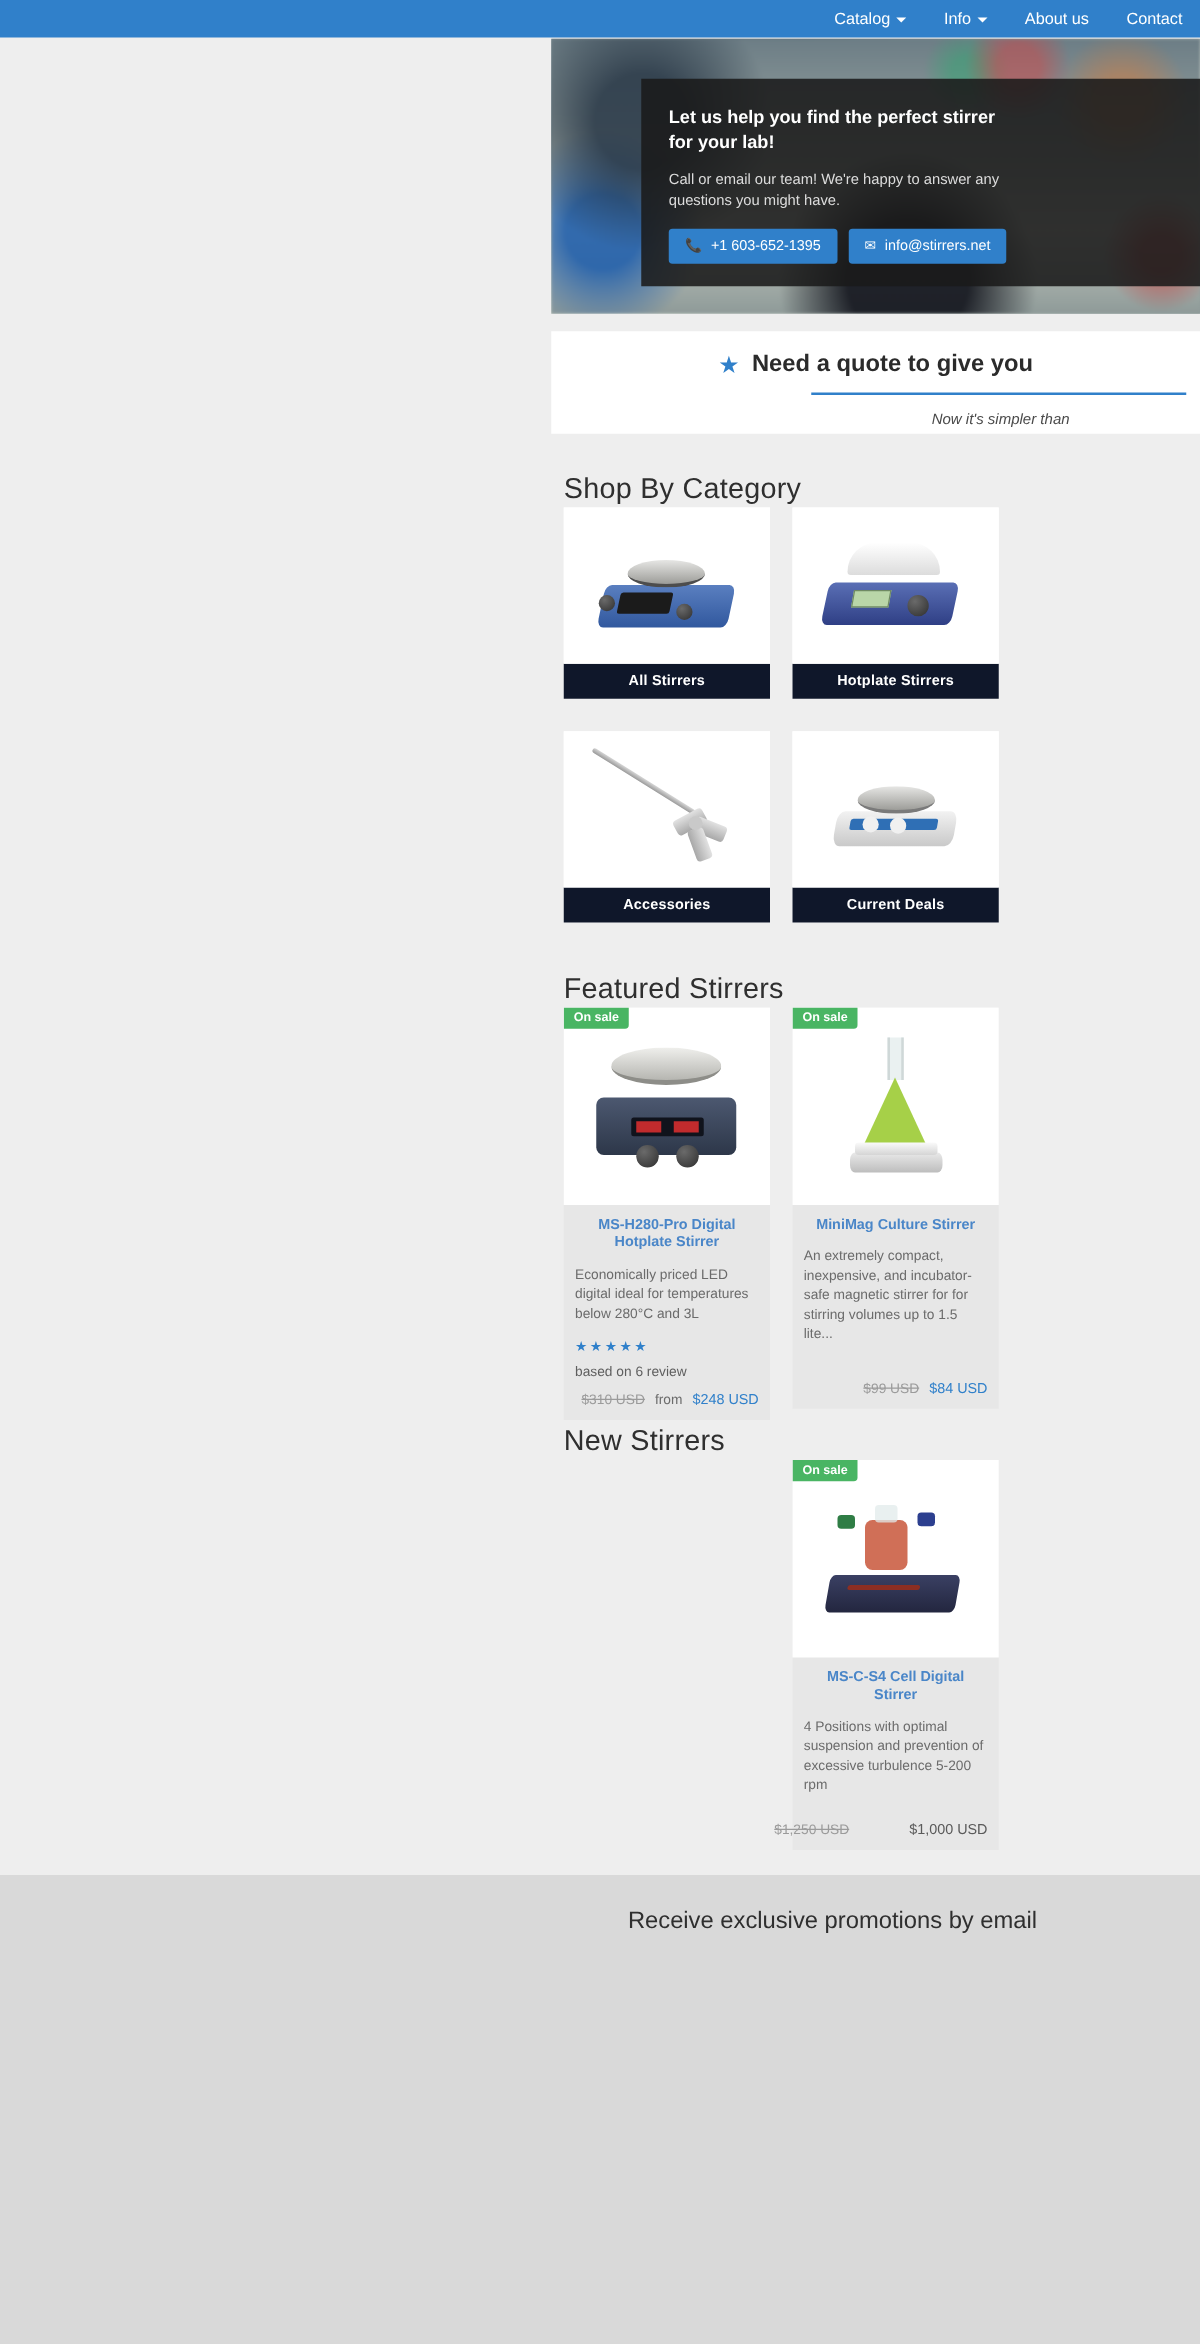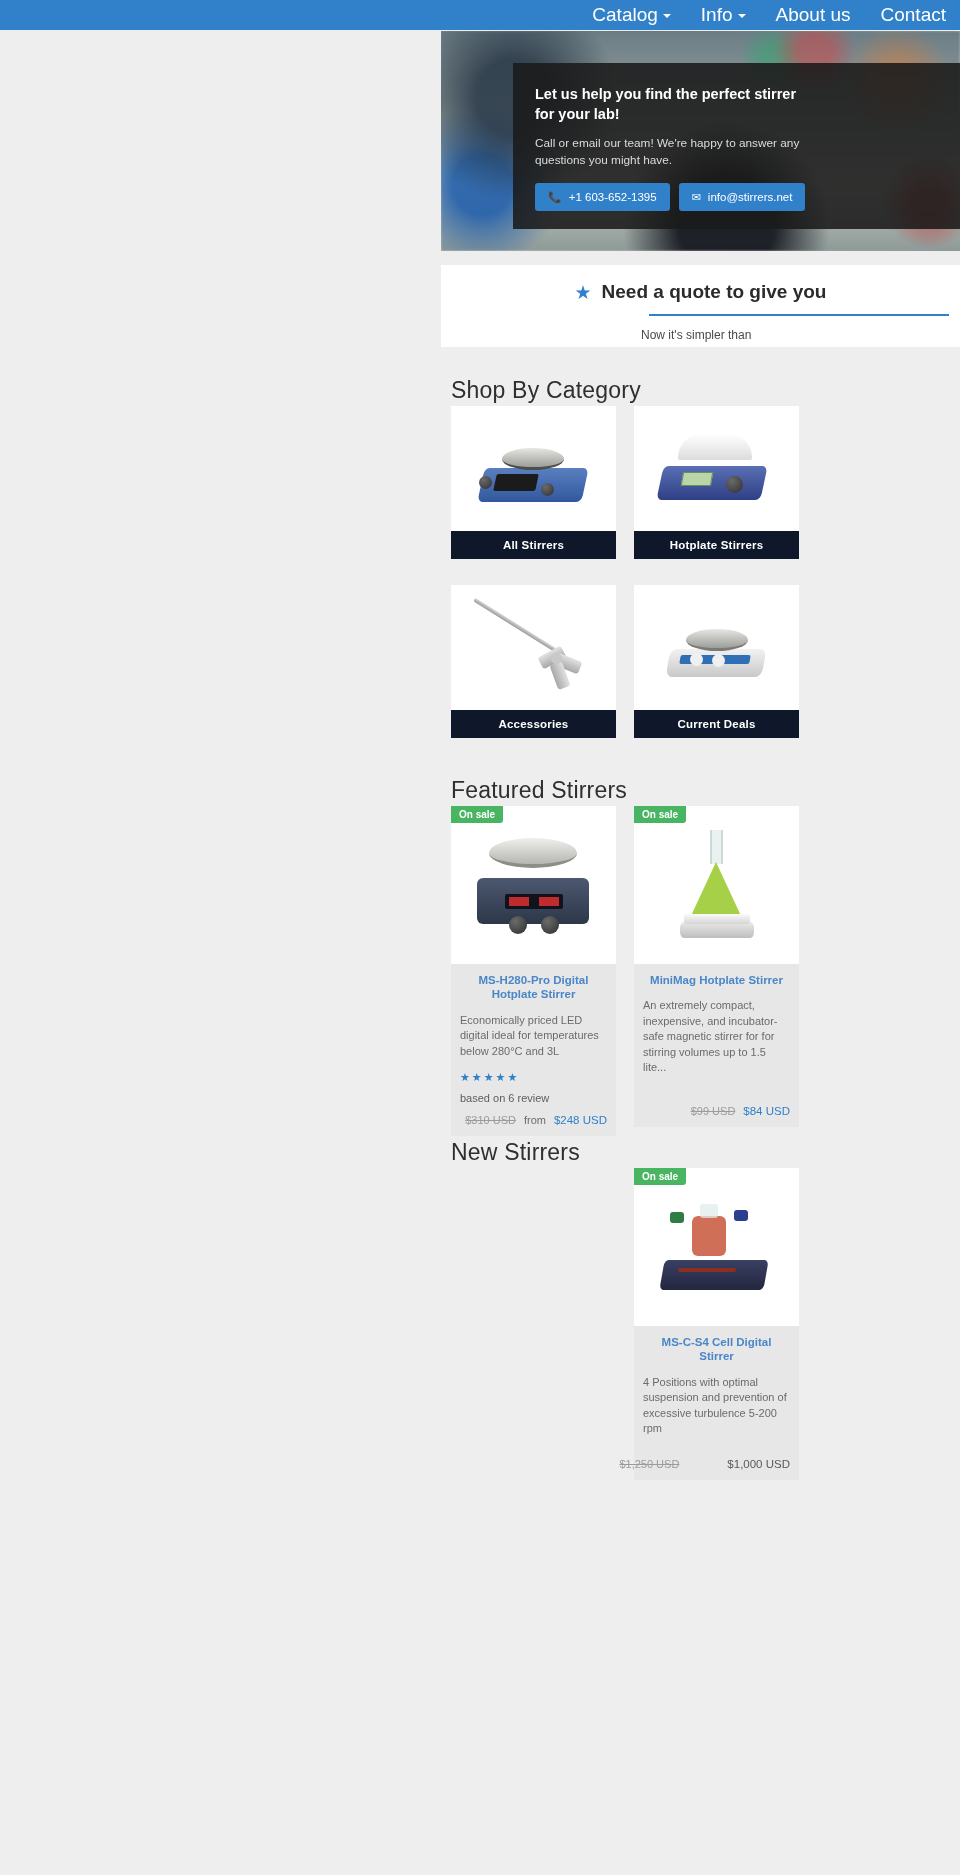--- a/index.html
+++ b/index.html
@@ -18,21 +18,21 @@
   .topbar {
     position: absolute; left: 0; top: 0; width: 960px; height: 30px;
     background: #3080ca;
   }
   .nav {
     position: absolute; right: 0; top: 0; height: 30px;
     display: flex; align-items: center; gap: 30px; padding-right: 14px;
     white-space: nowrap;
   }
   .nav-item {
-    color: #ffffff; font-size: 19px; line-height: 30px;
+    color: #ffffff; font-size: 13px; line-height: 30px;
     text-decoration: none; display: flex; align-items: center; gap: 5px;
   }
   .caret {
     display: inline-block; width: 0; height: 0;
     border-left: 4px solid transparent; border-right: 4px solid transparent;
     border-top: 4px solid #ffffff; margin-top: 2px;
   }
 
   
   .hero {
@@ -83,22 +83,22 @@
     display: flex; align-items: center; justify-content: center; gap: 10px;
     padding-top: 16px; white-space: nowrap;
   }
   .star-blue { color: #3080ca; font-size: 19px; line-height: 1; }
   .quote-title { font-size: 19px; font-weight: bold; color: #2b2b2b; }
   .quote-rule {
     width: 300px; height: 2px; background: #3080ca; margin: 11px auto 0 auto;
     margin-left: 208px;
   }
   .quote-sub {
-    text-align: left; font-size: 12px; color: #4a4a4a; margin-top: 12px;
-    white-space: nowrap; padding-left: 200px;
+    text-align: center; font-size: 12px; color: #4a4a4a; margin-top: 12px;
+    white-space: nowrap; padding-left: 200px; font-style: italic;
   }
 
   
   .section-title {
     position: absolute; font-size: 23px; color: #2f2f2f; font-weight: normal;
     letter-spacing: .2px;
   }
 
   
   .cat-card {
@@ -337,21 +337,21 @@
 
   <div class="prod-card" style="left:634px; top:806px;">
     <div class="prod-img">
       <span class="sale-badge">On sale</span>
       <div class="dev flask-neck" style="left:76px; top:24px;"></div>
       <div class="dev flask-body" style="left:56px; top:56px;"></div>
       <div class="dev mini-base" style="left:46px; top:116px;"></div>
       <div class="dev" style="left:50px; top:108px; width:66px; height:10px; background:linear-gradient(180deg,#fafafa,#d5d5d5); border-radius:3px;"></div>
     </div>
     <div class="prod-body">
-      <a class="prod-title" href="#">MiniMag Hotplate Stirrer</a>
+      <a class="prod-title" href="#">MiniMag Culture Stirrer</a>
       <div class="prod-desc">An extremely compact, inexpensive, and incubator-safe magnetic stirrer for for stirring volumes up to 1.5 lite...</div>
       <div class="price-row" style="margin-top:30px;">
         <span class="price-old">$99 USD</span>
         <span class="price-new">$84 USD</span>
       </div>
     </div>
   </div>
 
   <h2 class="section-title" style="left:451px; top:1139px;">New Stirrers</h2>
 
@@ -369,14 +369,17 @@
     <div class="prod-body">
       <a class="prod-title" href="#">MS-C-S4 Cell Digital Stirrer</a>
       <div class="prod-desc">4 Positions with optimal suspension and prevention of excessive turbulence 5-200 rpm</div>
       <div class="price-row" style="margin-top:22px;gap:48px;">
         <span class="price-old">$1,250 USD</span>
         <span class="price-plain">$1,000 USD</span>
       </div>
     </div>
   </div>
 
+  <div class="footer">
+    <div class="footer-title">Receive exclusive promotions by email</div>
+  </div>
 
 </div>
 
 </body></html>

